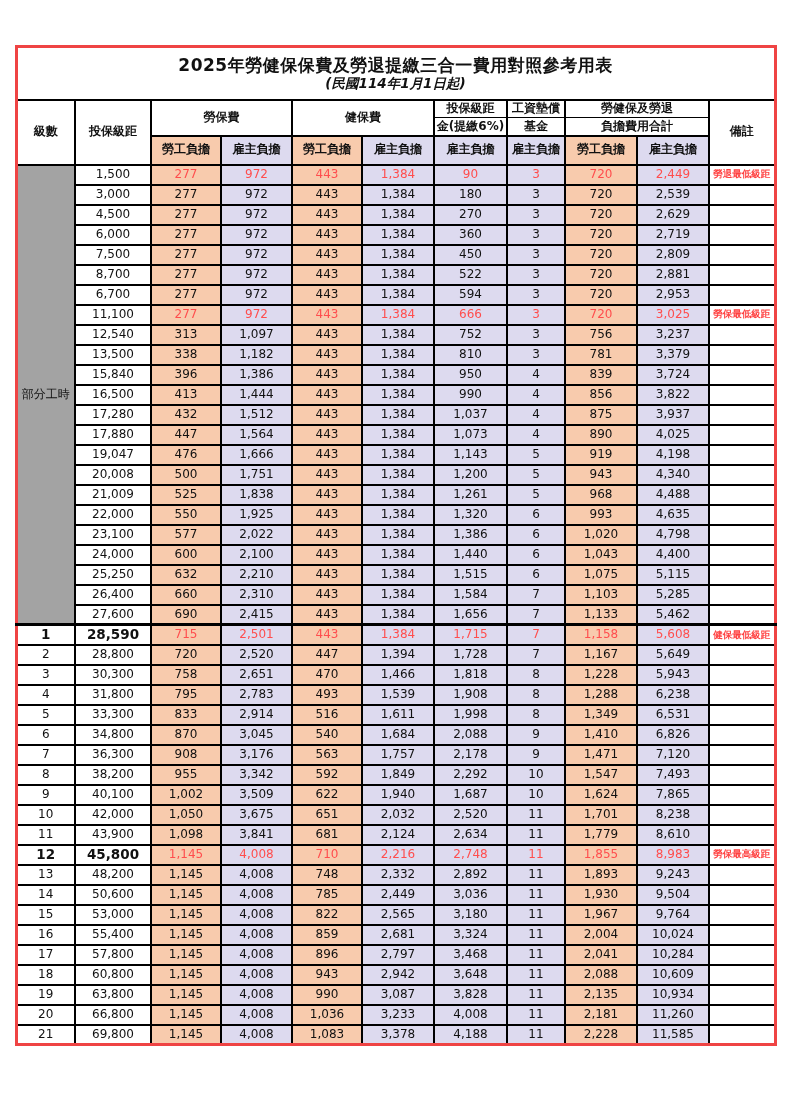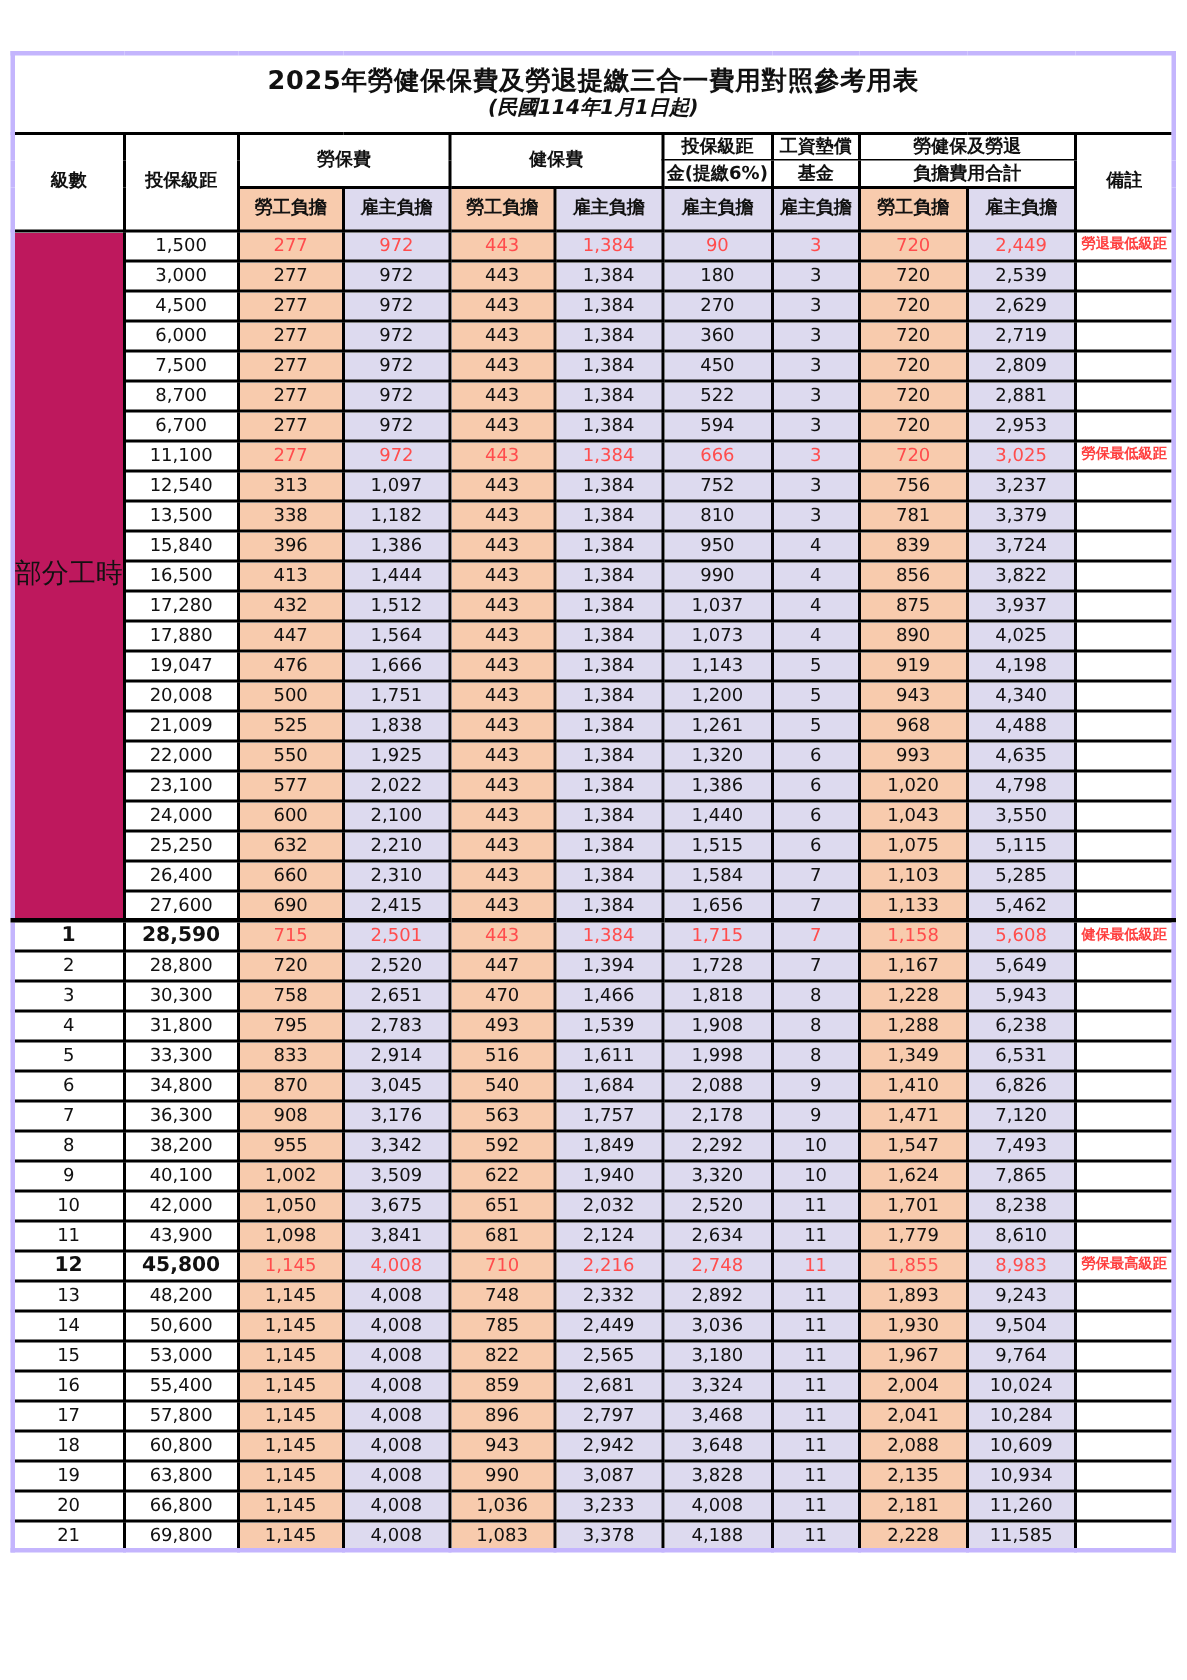--- a/index.html
+++ b/index.html
@@ -8,22 +8,22 @@
     width: 791px; height: 1120px;
     background: #ffffff;
     font-family: "DejaVu Sans", "Liberation Sans", sans-serif;
     color: #111;
     overflow: hidden;
   }
   .page { width: 791px; height: 1120px; padding-top: 30px; }
   table.ref-table {
     border-collapse: collapse;
     table-layout: fixed;
-    margin: 4px auto;
-    border: 3px solid #c4b5fd;
+    margin: 15px auto;
+    border: 3px solid #ef4444;
   }
   th, td {
     border: 2px solid #000;
     padding: 0;
     text-align: center;
     vertical-align: middle;
     font-size: 12px;
     line-height: 1.1;
     overflow: hidden;
     white-space: nowrap;
@@ -36,21 +36,21 @@
   tr.h1 th, tr.h2 th { height: 18px; font-weight: 700; background: #fff; }
   tr.h3 th { height: 29px; font-weight: 700; font-family: Liberation Serif, serif; }
   th.thin-bottom { border-bottom-width: 1px; }
   th.thin-top { border-top-width: 1px; }
   
   .emp { background: var(--employee-bg, #F8CBAD); }
   .er  { background: var(--employer-bg, #DDDAEF); }
   
   tbody td { height: 20px; font-weight: 400; }
   td.levelcell, td.bracket { background: #fff; }
-  td.part { font-size: 18px; background: #be185d; }
+  td.part { font-size: 12px; background: #a3a3a3; }
   td.note {
     font-size: 9.5px;
     font-weight: 700;
     color: var(--note-text, #FF4040);
     background: #fff;
     padding: 0 1px;
     text-align: center;
   }
   tr.hl td.val { color: var(--highlight-text, #FF4D4D); }
   tr.emph td.levelcell, tr.emph td.bracket { font-weight: 700; font-size: 13.5px; }
@@ -339,21 +339,21 @@
         </tr>
         <tr>
           <td class="bracket">24,000</td>
           <td class="val emp">600</td>
           <td class="val er">2,100</td>
           <td class="val emp">443</td>
           <td class="val er">1,384</td>
           <td class="val er">1,440</td>
           <td class="val er">6</td>
           <td class="val emp">1,043</td>
-          <td class="val er">3,550</td>
+          <td class="val er">4,400</td>
           <td class="note"></td>
         </tr>
         <tr>
           <td class="bracket">25,250</td>
           <td class="val emp">632</td>
           <td class="val er">2,210</td>
           <td class="val emp">443</td>
           <td class="val er">1,384</td>
           <td class="val er">1,515</td>
           <td class="val er">6</td>
@@ -489,21 +489,21 @@
           <td class="val er">7,493</td>
           <td class="note"></td>
         </tr>
         <tr>
           <td class="levelcell">9</td>
           <td class="bracket">40,100</td>
           <td class="val emp">1,002</td>
           <td class="val er">3,509</td>
           <td class="val emp">622</td>
           <td class="val er">1,940</td>
-          <td class="val er">3,320</td>
+          <td class="val er">1,687</td>
           <td class="val er">10</td>
           <td class="val emp">1,624</td>
           <td class="val er">7,865</td>
           <td class="note"></td>
         </tr>
         <tr>
           <td class="levelcell">10</td>
           <td class="bracket">42,000</td>
           <td class="val emp">1,050</td>
           <td class="val er">3,675</td>

